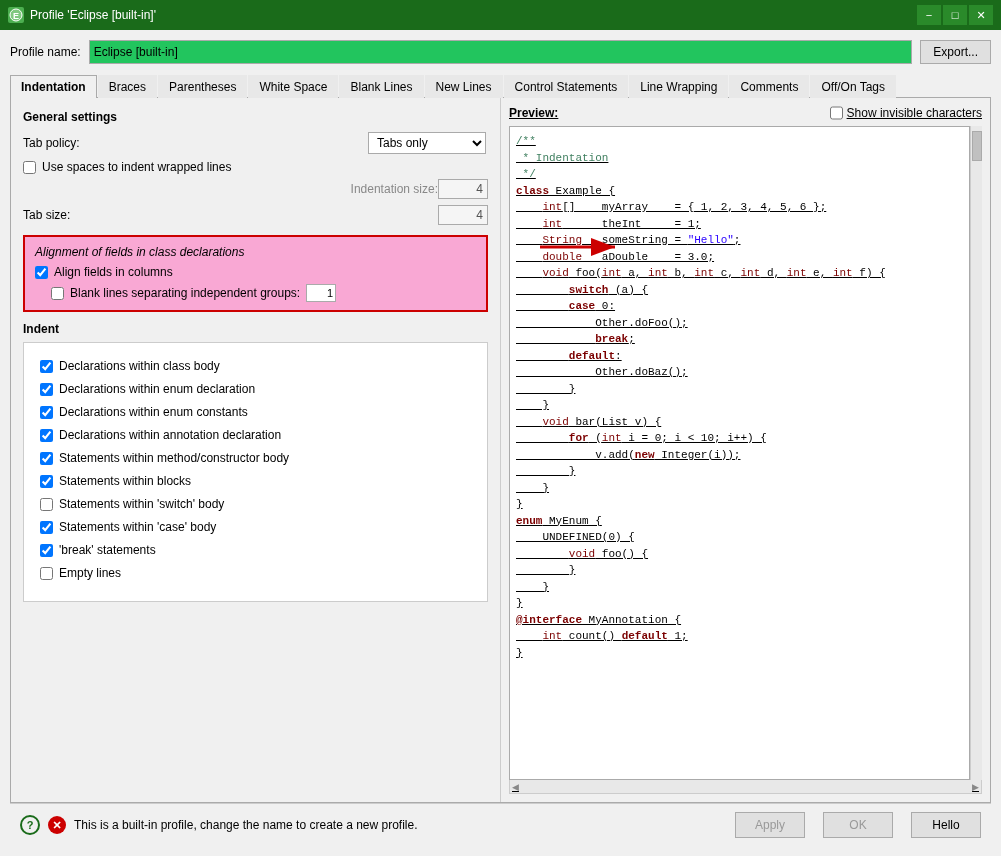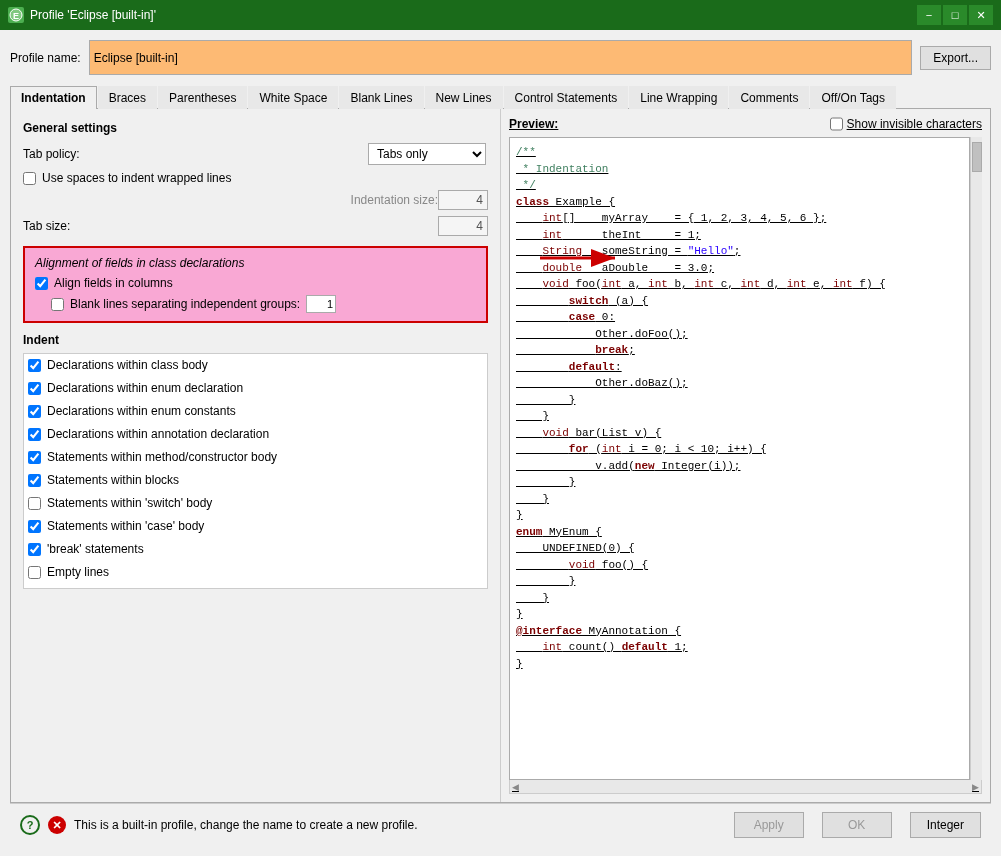--- a/index.html
+++ b/index.html
@@ -67,25 +67,25 @@
       align-items: center;
       gap: 8px;
       margin-bottom: 10px;
     }
     .profile-label {
       font-size: 12px;
       white-space: nowrap;
     }
     .profile-input {
       flex: 1;
-      height: 35px;
+      height: 24px;
       border: 1px solid #aaa;
       padding: 2px 4px;
       font-size: 12px;
-      background: #fdba74;
+      background: #22c55e;
     }
     .export-btn {
       height: 24px;
       padding: 0 12px;
       background: #e0e0e0;
       border: 1px solid #aaa;
       font-size: 12px;
       cursor: pointer;
     }
 
@@ -199,21 +199,21 @@
       font-size: 12px;
       font-weight: 600;
       margin: 10px 0 6px 0;
     }
 
     .indent-options {
       display: flex;
       flex-direction: column;
       gap: 4px;
       border: 1px solid #ccc;
-      padding: 4px;
+      padding: 16px;
       background: #fff;
     }
 
     
     .preview-header {
       display: flex;
       align-items: center;
       justify-content: space-between;
       margin-bottom: 6px;
     }
@@ -578,17 +578,17 @@
 
   <div class="bottom-bar">
     <div class="bottom-left">
       <div class="info-icon">?</div>
       <div class="error-icon">✕</div>
       <span class="status-text">This is a built-in profile, change the name to create a new profile.</span>
     </div>
     <div class="bottom-right">
       <button class="action-btn" disabled="">Apply</button>
       <button class="action-btn" disabled="">OK</button>
-      <button class="action-btn">Integer</button>
+      <button class="action-btn">Hello</button>
     </div>
   </div>
 
 </div>
 
 </body></html>

